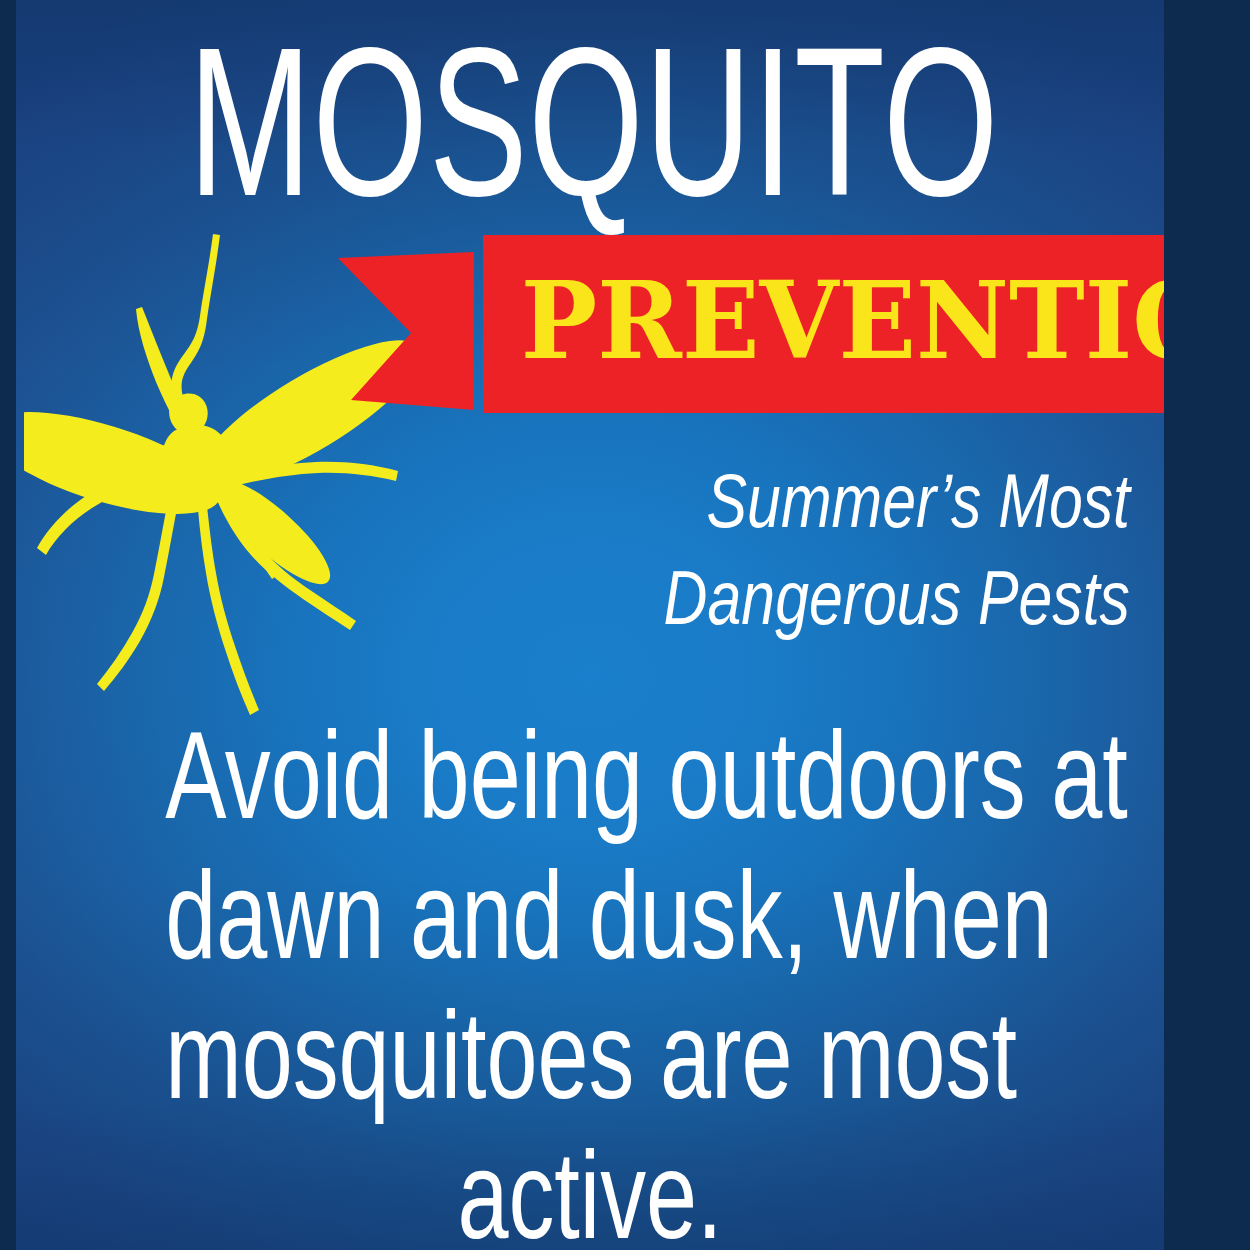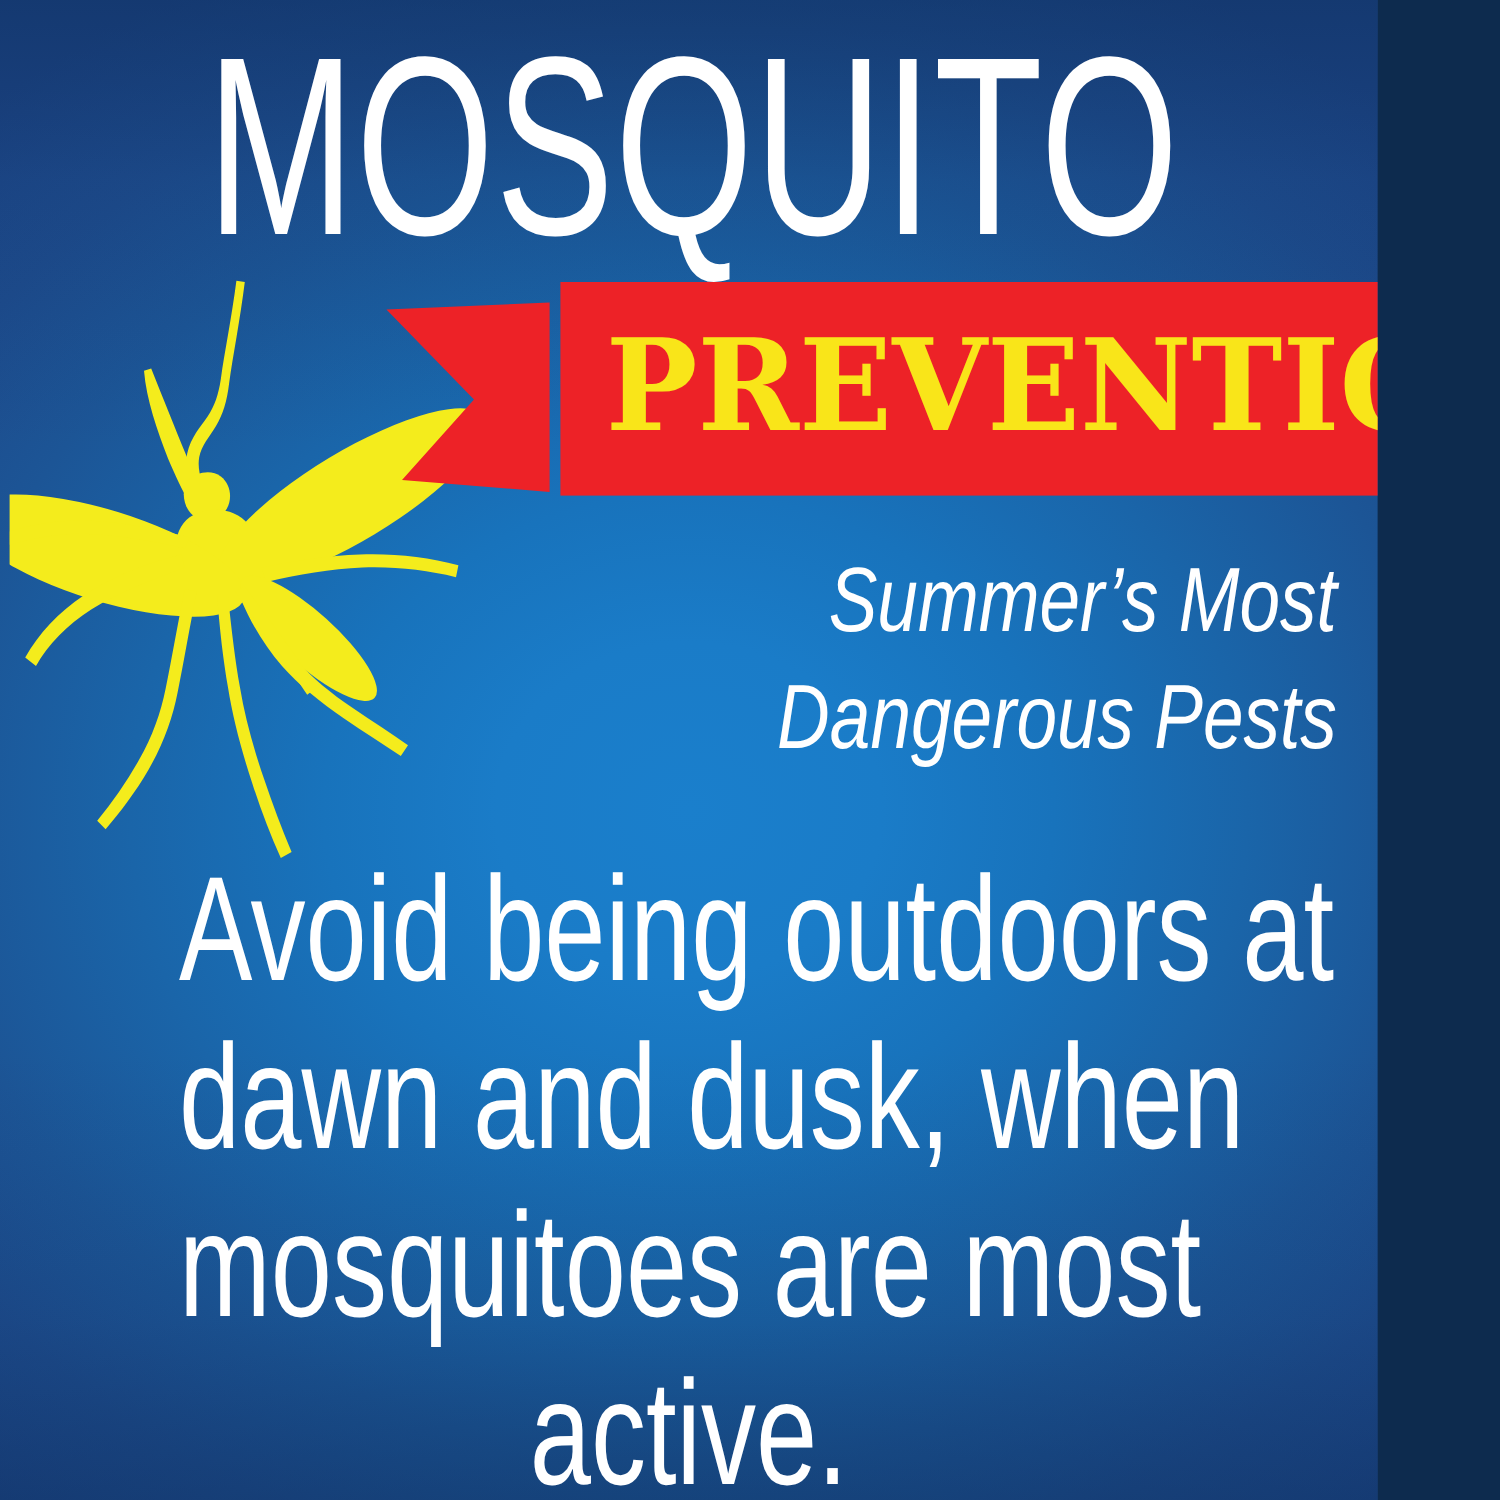--- a/index.html
+++ b/index.html
@@ -16,20 +16,21 @@
     
     background:
       radial-gradient(ellipse 78% 62% at 50% 54%,
         #1a7fcc 0%,
         #1a7cc8 18%,
         #1873bc 34%,
         #1a65a9 52%,
         #1c5596 70%,
         #1d4b8c 84%,
         #1c4485 100%);
+    margin-left: 16px;
   }
   
   #poster::after {
     content: "";
     position: absolute;
     inset: 0;
     pointer-events: none;
     background:
       linear-gradient(to bottom,
         rgba(10,42,85,0.42) 0%,

